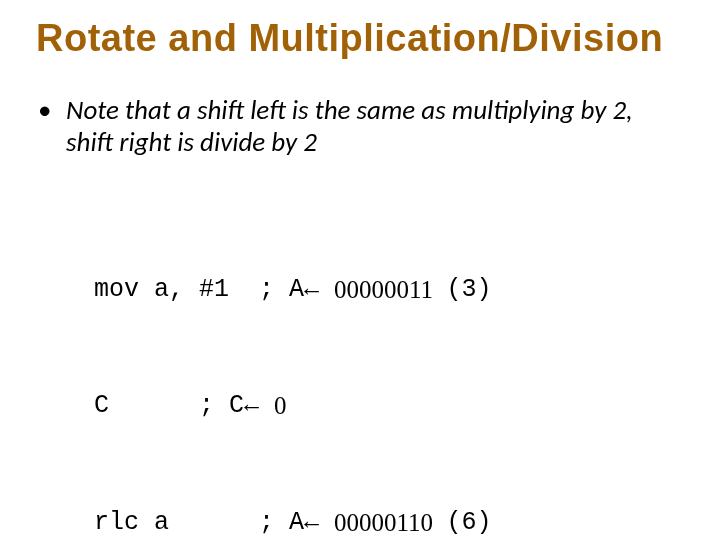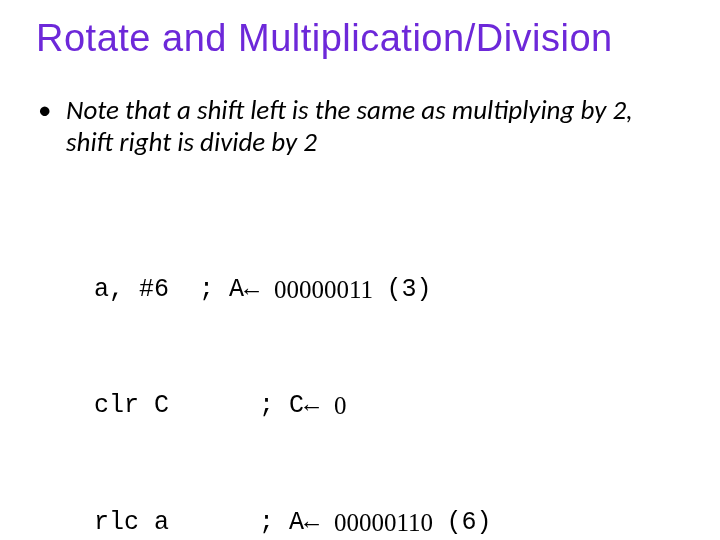--- a/index.html
+++ b/index.html
@@ -13,24 +13,24 @@
   }
   .slide {
     box-sizing: border-box;
     width: 720px;
     height: 540px;
     padding: 18px 36px 0 36px;
   }
   .title {
     font-family: "Trebuchet MS", "Comic Sans MS", "Segoe Script", sans-serif;
     font-size: 38px;
-    color: #6d28d9;
+    color: #a16207;
     margin: 0 0 34px 0;
     line-height: 1.1;
-    font-weight: 400;
+    font-weight: 700;
     letter-spacing: 0.5px;
   }
   .body {
     font-size: 27px;
     line-height: 1.18;
     padding-left: 2px;
     padding-right: 10px;
   }
   .bullet-row {
     display: flex;
@@ -73,29 +73,29 @@
 
   <div class="body">
     <div class="bullet-row">
       <div class="bullet-dot">•</div>
       <div class="bullet-text">Note that a shift left is the same as multiplying by 2, shift right is divide by 2</div>
     </div>
   </div>
 
   <div class="code-block">
     <div class="code-line">
-      <span class="col-arg">a, #6</span>
+      <span class="col-op">mov</span>
+      <span class="col-arg">a, #1</span>
       <span class="col-semi">;</span>
       <span class="col-reg">A</span>
       <span class="col-arrow">←</span>
       <span class="col-bin">00000011</span>
       <span class="col-dec">(3)</span>
     </div>
     <div class="code-line">
-      <span class="col-op">clr</span>
       <span class="col-arg">C</span>
       <span class="col-semi">;</span>
       <span class="col-reg">C</span>
       <span class="col-arrow">←</span>
       <span class="col-bin">0</span>
       <span class="col-dec"></span>
     </div>
     <div class="code-line">
       <span class="col-op">rlc</span>
       <span class="col-arg">a</span>

